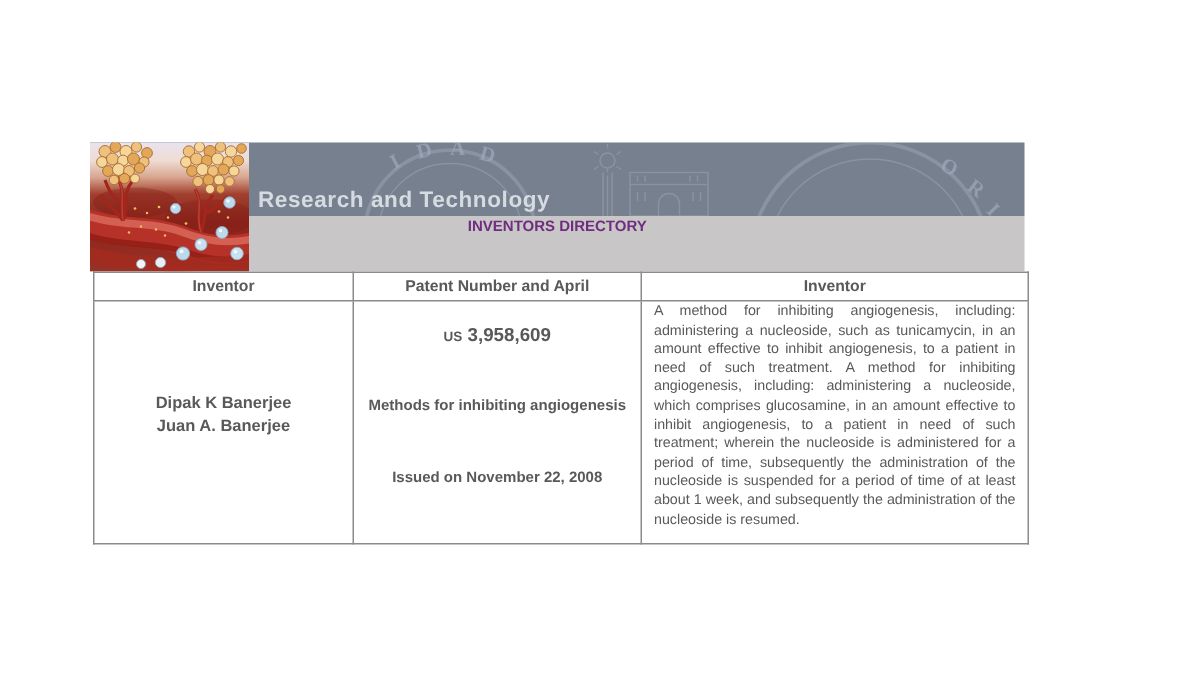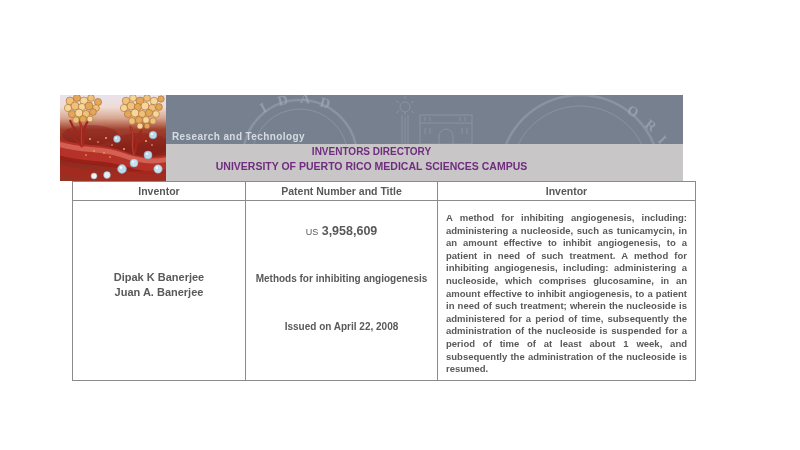--- a/index.html
+++ b/index.html
@@ -7,44 +7,44 @@
               font-family:"Liberation Sans", sans-serif; }
   .page { position:relative; width:800px; height:450px; background:#ffffff; }
 
   .doc { position:absolute; left:60px; top:95px; width:623px; height:268px; }
 
   
   .banner { position:absolute; left:0; top:0; width:623px; height:49px;
             background:#76808f; overflow:hidden; }
   .banner-watermark { position:absolute; left:0; top:0; width:623px; height:49px; }
   .banner-title { position:absolute; left:112px; bottom:2px;
-                  font-size:10px; font-weight:bold; letter-spacing:0.4px;
+                  font-size:15px; font-weight:bold; letter-spacing:0.4px;
                   color:#d6dbe1; white-space:nowrap; }
 
   
   .directory-bar { position:absolute; left:0; top:49px; width:623px; height:37px;
                    background:#c8c6c6; text-align:center; padding-top:1px; }
   .directory-line1 { font-size:10px;  font-weight:bold; color:#702d80; line-height:14px; }
   .directory-line2 { font-size:10.5px; font-weight:bold; color:#702d80; line-height:15px; }
 
   
-  table.inv { position:absolute; left:12px; top:86px; width:623px; height:182px;
+  table.inv { position:absolute; left:2px; top:86px; width:623px; height:182px;
               border-collapse:collapse; table-layout:fixed; background:#fff; }
   table.inv th, table.inv td { border:1px solid #8b8b8b; color:#595959; }
   table.inv th { height:19px; font-size:10.5px; font-weight:bold;
                  text-align:center; vertical-align:middle; }
   td.inventor-cell { text-align:center; vertical-align:middle;
                      font-size:11px; font-weight:bold; line-height:15px;
                      padding-bottom:10px; }
   td.patent-cell { text-align:center; vertical-align:middle; padding-bottom:22px; }
   .patent-no { font-size:12.5px; font-weight:bold; margin-bottom:15px; }
-  .patent-no .us { font-size:9px; font-weight:normal; }
+  .patent-no .us { font-size:9px; font-weight:bold; }
   .patent-title, .patent-issued { font-size:10px; font-weight:bold; line-height:14px;margin-top:34px; }
-  td.abstract-cell { vertical-align:top; padding:11px 8px 4px 8px;
-                     font-size:9.5px; font-weight:bold; line-height:12.6px;
+  td.abstract-cell { vertical-align:top; padding:1px 8px 4px 8px;
+                     font-size:9.5px; font-weight:normal; line-height:12.6px;
                      text-align:justify; }
 
   
   .illustration { position:absolute; left:0; top:0; width:106px; height:86px; }
 </style>
 </head>
 <body>
 
 <div class="page">
   <div class="doc">
@@ -76,46 +76,45 @@
           <text x="566" y="18" transform="rotate(26 566 18)">O</text>
           <text x="584" y="31" transform="rotate(38 584 31)">R</text>
           <text x="597" y="46" transform="rotate(46 597 46)">I</text>
         </g>
       </svg>
       <div class="banner-title">Research and Technology</div>
     </div>
 
     <div class="directory-bar">
       <div class="directory-line1">INVENTORS DIRECTORY</div>
-      <div class="directory-line2">UNIVERSITY OF PUERTO RICO MEDICAL SCIENCES CAMPUS</div>
     </div>
 
     <table class="inv">
       <colgroup>
           <col style="width:173px">
           <col style="width:192px">
           <col style="width:258px">
         </colgroup>
       <thead>
         <tr>
           <th>Inventor</th>
-          <th>Patent Number and Title</th>
+          <th>Patent Number and April</th>
           <th>Inventor</th>
         </tr>
       </thead>
       <tbody>
         <tr>
           <td class="inventor-cell">
             <div>Dipak K Banerjee</div>
             <div>Juan A. Banerjee</div>
           </td>
           <td class="patent-cell">
             <div class="patent-no"><span class="us">US</span> <span>3,958,609</span></div>
             <div class="patent-title">Methods for inhibiting angiogenesis</div>
-            <div class="patent-issued">Issued on April 22, 2008</div>
+            <div class="patent-issued">Issued on November 22, 2008</div>
           </td>
           <td class="abstract-cell">A method for inhibiting angiogenesis, including: administering a nucleoside, such as tunicamycin, in an amount effective to inhibit angiogenesis, to a patient in need of such treatment. A method for inhibiting angiogenesis, including: administering a nucleoside, which comprises glucosamine, in an amount effective to inhibit angiogenesis, to a patient in need of such treatment; wherein the nucleoside is administered for a period of time, subsequently the administration of the nucleoside is suspended for a period of time of at least about 1 week, and subsequently the administration of the nucleoside is resumed.</td>
         </tr>
       </tbody>
     </table>
 
     <svg class="illustration" viewBox="0 0 106 86">
       <defs>
         <linearGradient id="bg" x1="0" y1="0" x2="0" y2="1">
           <stop offset="0" stop-color="#e9e2ef"></stop>

